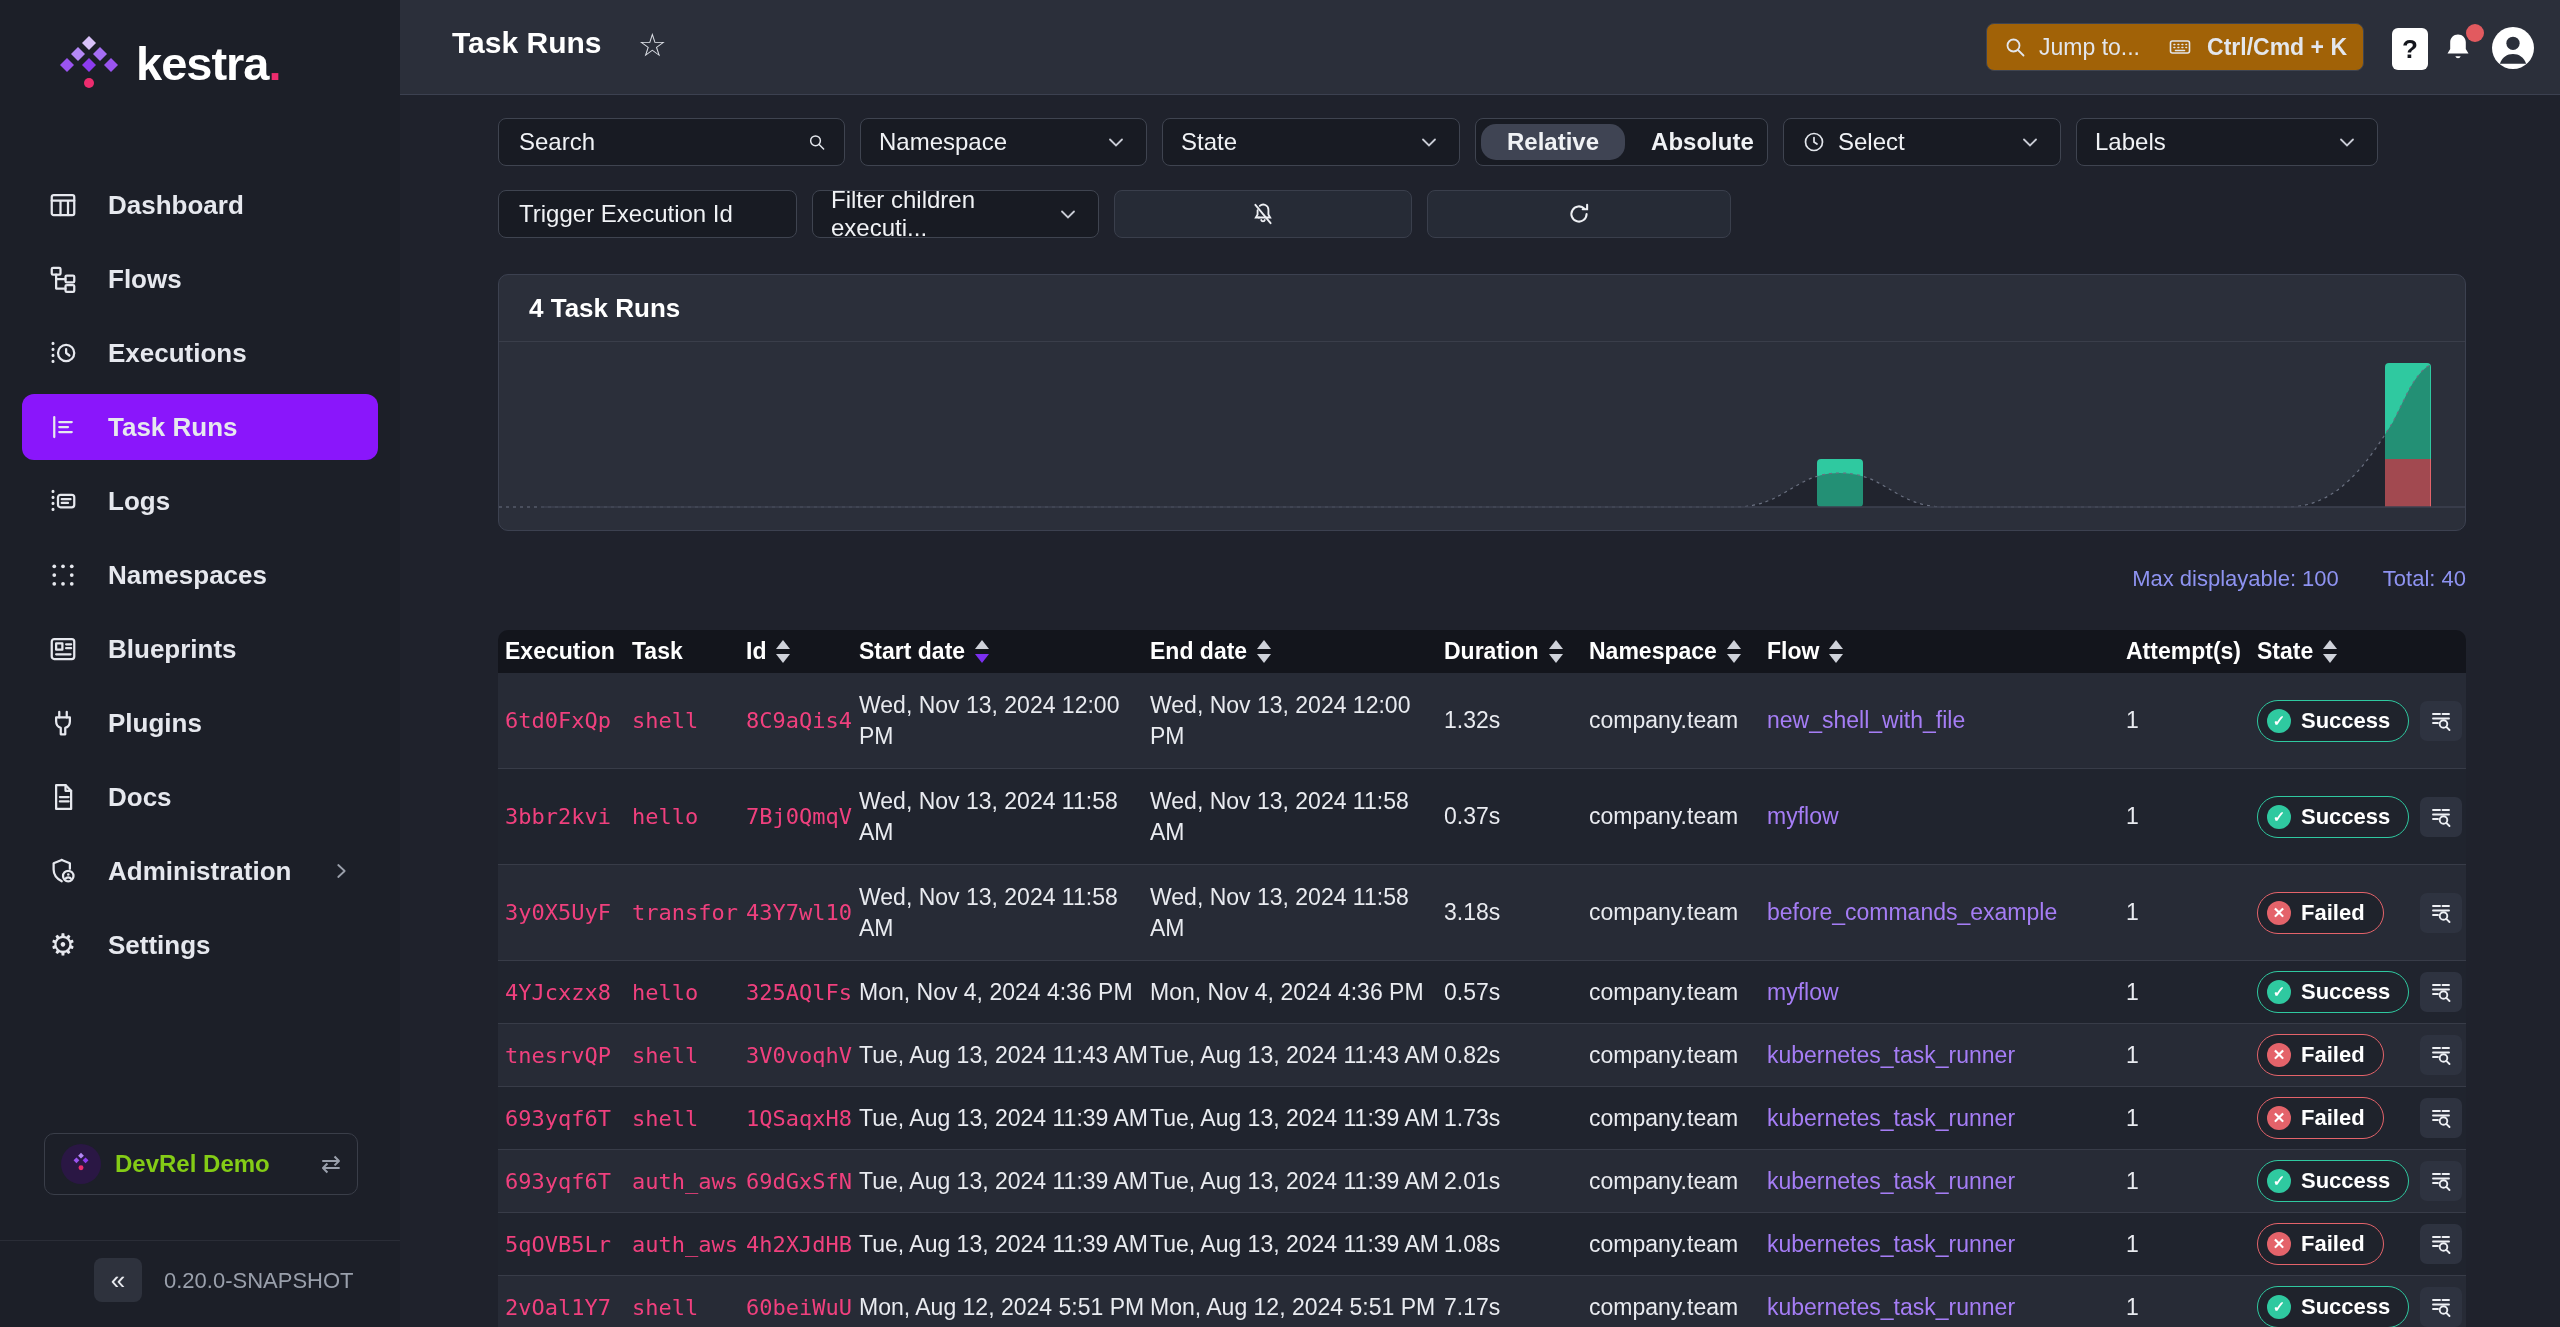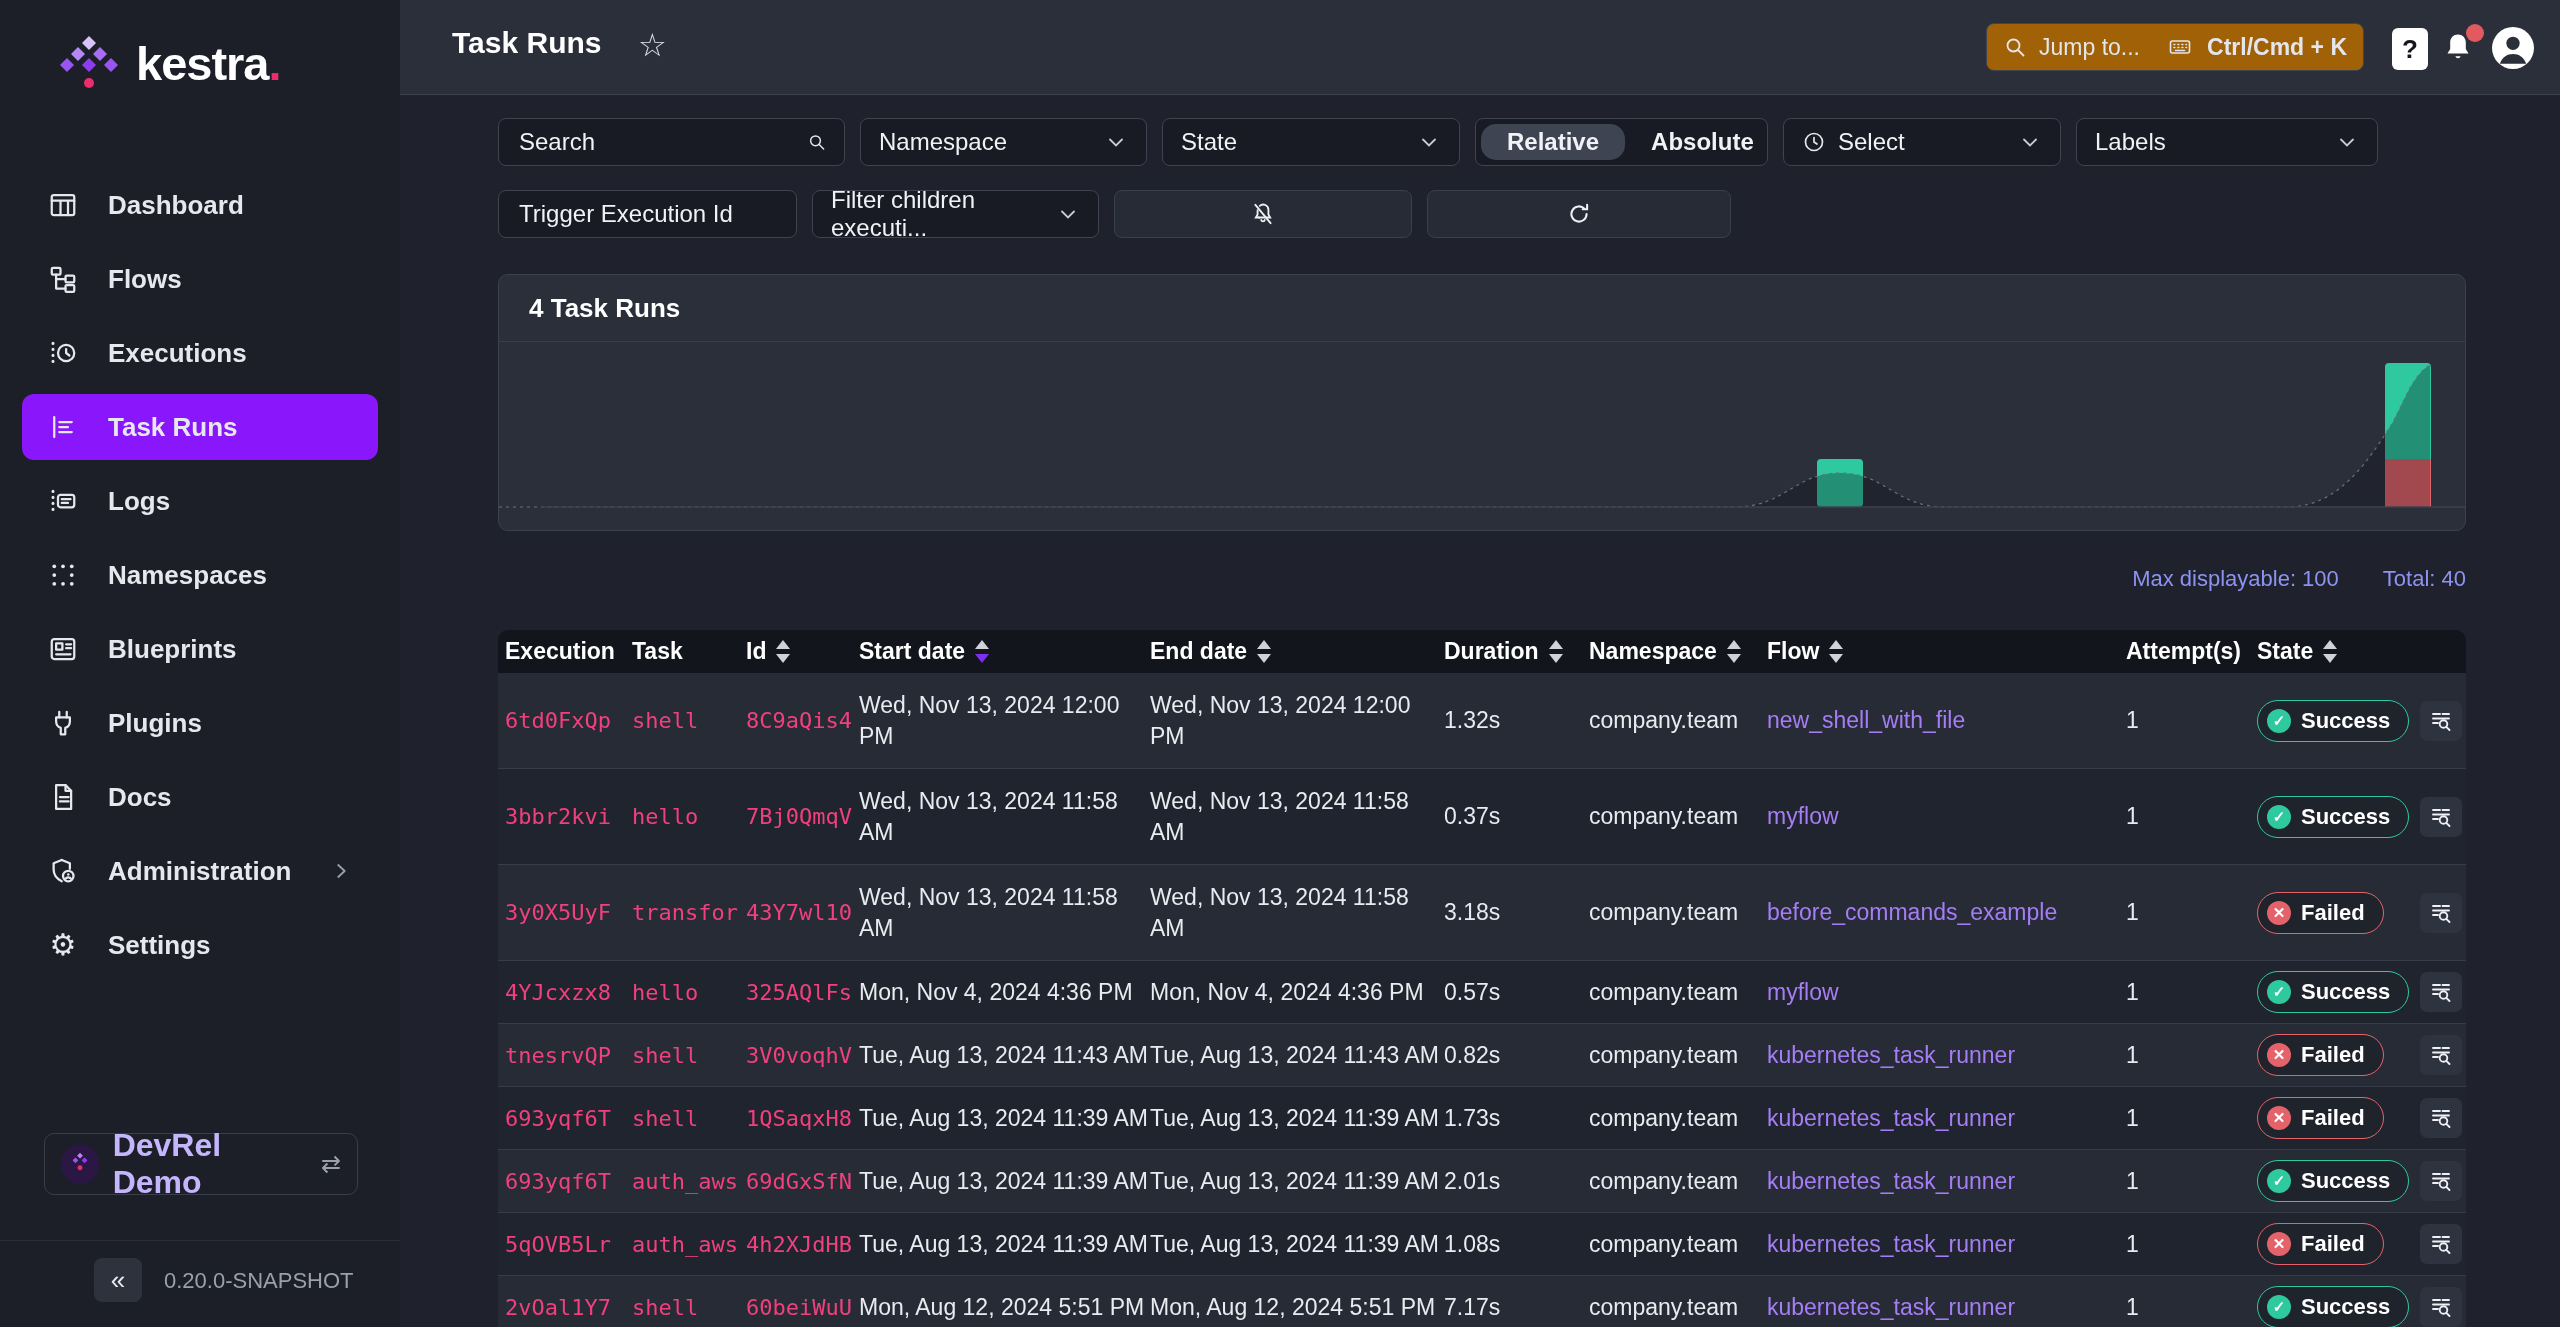--- a/index.html
+++ b/index.html
@@ -15,21 +15,21 @@
   .nav-item{display:flex;align-items:center;gap:30px;height:66px;padding:0 26px;border-radius:12px;
             font-size:26px;font-weight:600;color:#e6e8ee;cursor:pointer;}
   .nav-item.active{background:#8a16fb;}
   .nav-item .nicon{width:30px;height:30px;display:flex;align-items:center;justify-content:center;flex:0 0 30px;}
   .nav-item .nicon svg{width:30px;height:30px;}
   .nav-item .chev{margin-left:auto;display:flex;}
   .gear-glyph{font-size:30px;line-height:30px;color:#e6e8ee;font-family:"DejaVu Sans",sans-serif;}
   .tenant{position:absolute;left:44px;width:314px;top:1133px;height:62px;border:1px solid #3a3e49;border-radius:10px;
           display:flex;align-items:center;gap:14px;padding:0 16px;box-sizing:border-box;cursor:pointer;}
   .tenant-avatar{width:40px;height:40px;border-radius:50%;background:#2a1744;display:flex;align-items:center;justify-content:center;overflow:hidden;}
-  .tenant-name{font-size:32px;font-weight:700;color:#c4b5fd;}
+  .tenant-name{font-size:24px;font-weight:700;color:#84cc16;}
   .swap{margin-left:auto;font-size:24px;color:#9aa0ac;font-family:"DejaVu Sans",sans-serif;}
   .sidebar-divider{position:absolute;left:0;right:0;top:1240px;border-top:1px solid #2a2d37;}
   .collapse{position:absolute;left:94px;top:1258px;width:48px;height:44px;background:#2e323d;border:none;border-radius:8px;
             color:#e8eaef;font-size:26px;cursor:pointer;}
   .version{position:absolute;left:164px;top:1268px;font-size:22px;color:#9aa0ac;}
 
   
   .topbar{position:absolute;left:400px;top:0;width:2160px;height:95px;background:#2b2f3a;border-bottom:1px solid #3c4150;box-sizing:border-box;}
   .page-title{position:absolute;left:52px;top:26px;margin:0;font-size:30px;font-weight:700;color:#fff;}
   .fav-star{position:absolute;left:238px;top:26px;font-size:32px;color:#dfe2e8;cursor:pointer;font-family:"DejaVu Sans",sans-serif;}

